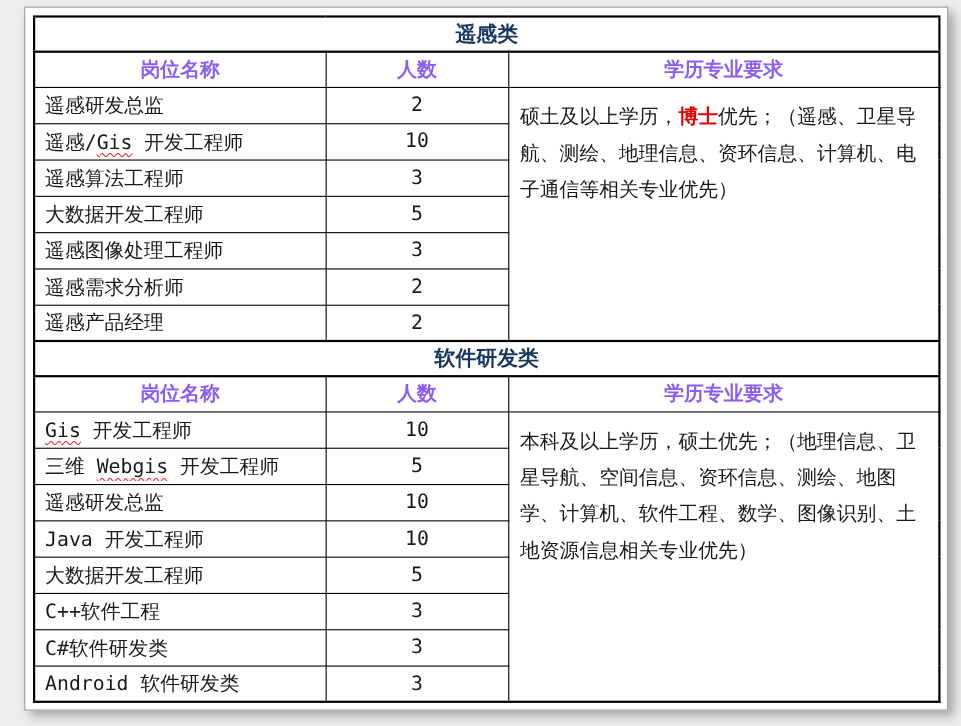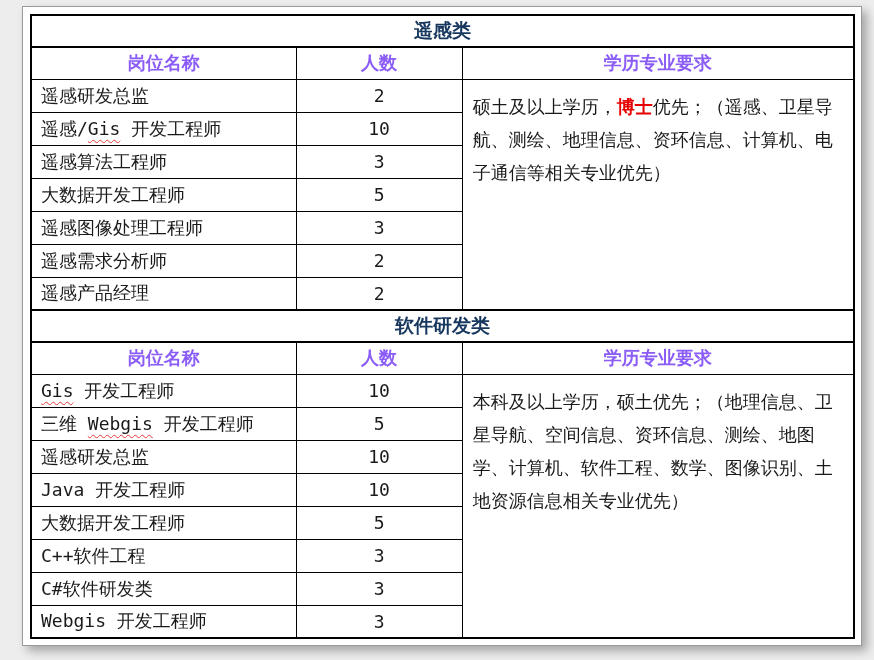--- a/index.html
+++ b/index.html
@@ -161,18 +161,18 @@
         </tr>
         <tr class="data-row">
           <td class="cell-pos"><span>C++软件工程</span></td>
           <td class="cell-num">3</td>
         </tr>
         <tr class="data-row">
           <td class="cell-pos"><span>C#软件研发类</span></td>
           <td class="cell-num">3</td>
         </tr>
         <tr class="data-row">
-          <td class="cell-pos"><span>Webgis 开发工程师</span></td>
+          <td class="cell-pos"><span>Android 软件研发类</span></td>
           <td class="cell-num">3</td>
         </tr>
       </tbody>
   </table>
 </div>
 
 </body></html>

